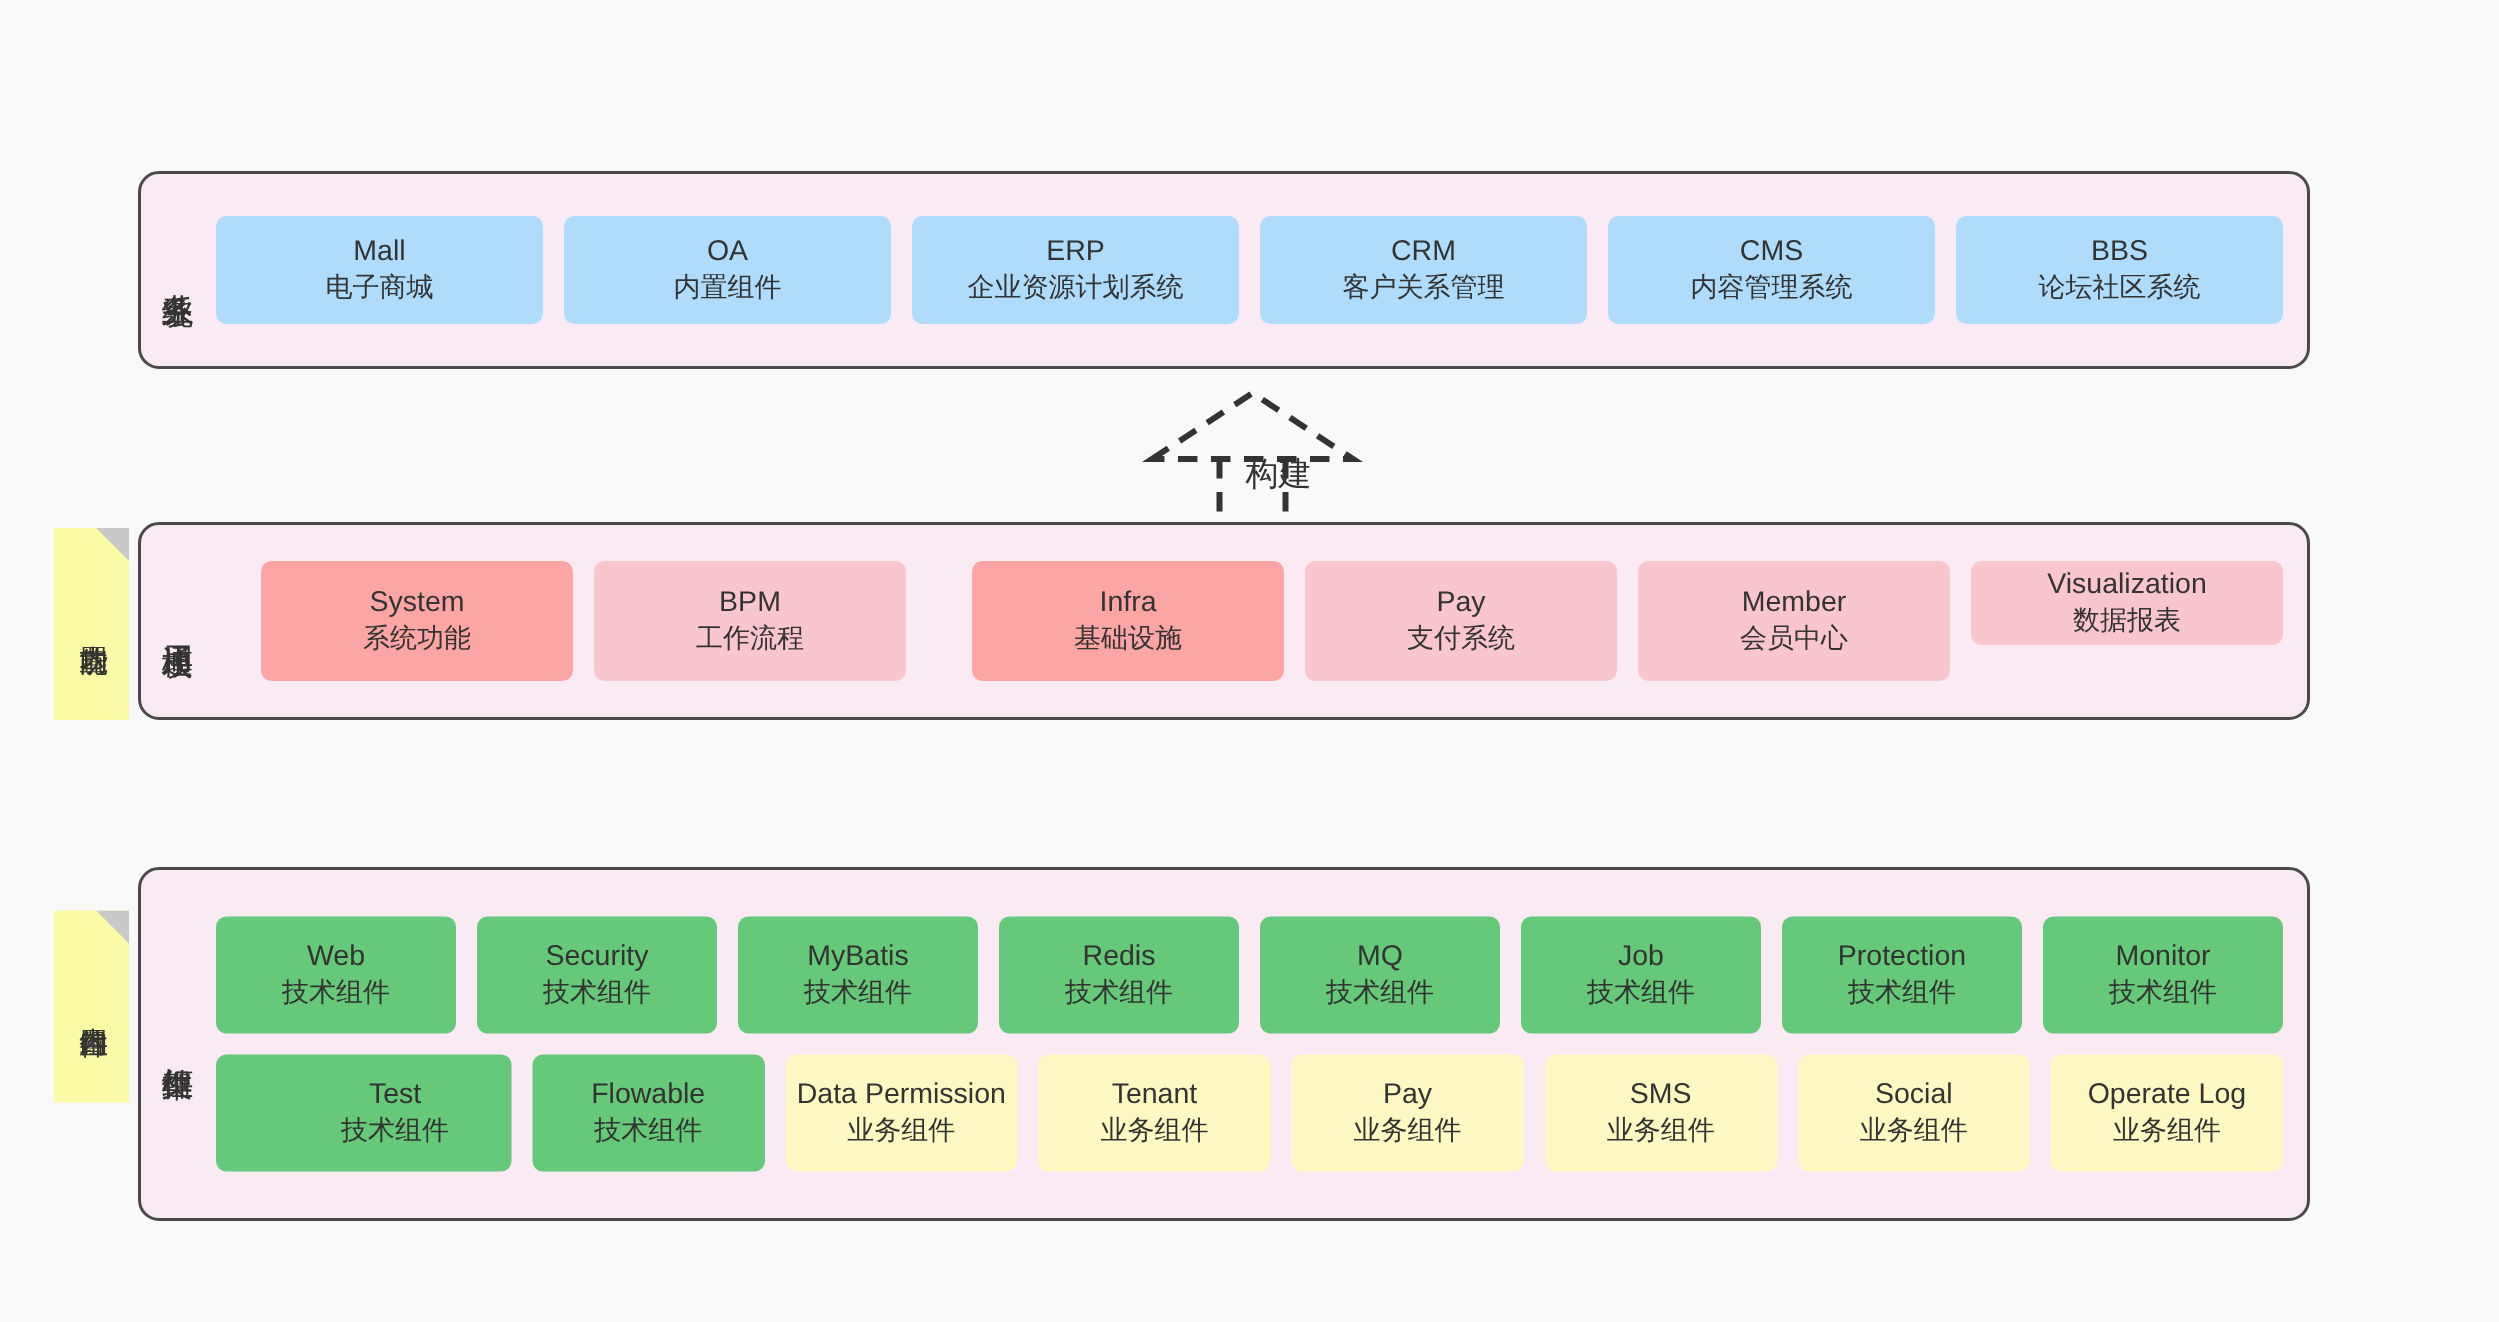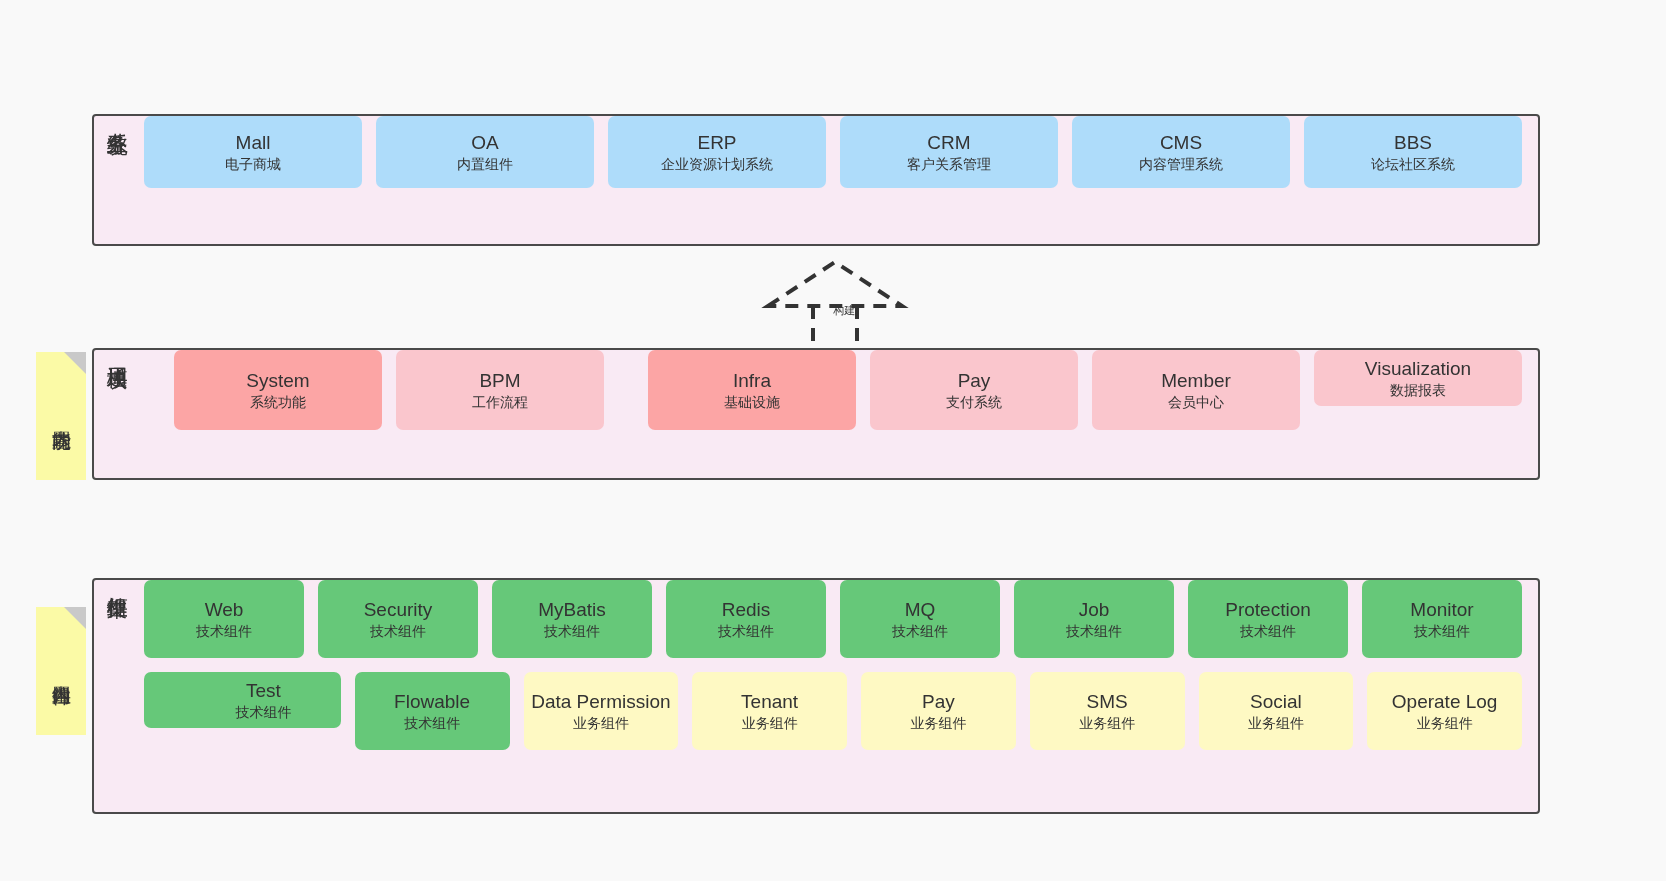--- a/index.html
+++ b/index.html
@@ -22,24 +22,24 @@
     position: absolute;
     inset: 0;
     background: #f9f9f9;
   }
 
   
   .layer {
     position: absolute;
     background: #f9eaf4;
     border: 2px solid #4a4a4a;
-    border-radius: 4px;
+    border-radius: 14px;
     box-sizing: border-box;
     display: flex;
-    align-items: flex-start;
+    align-items: center;
   }
 
   
   .layer-label {
     flex: 0 0 auto;
     width: 46px;
     display: flex;
     align-items: center;
     justify-content: center;
     font-size: 21px;
@@ -81,21 +81,21 @@
     padding: 4px 6px;
     min-width: 0;
   }
   .node .en {
     font-size: 19px;
     line-height: 1.25;
     color: #333333;
     word-break: break-word;
   }
   .node .cn {
-    font-size: 14px;
+    font-size: 18px;
     line-height: 1.3;
     color: #333333;
   }
 
   
   .c-blue        { background: #aedcfa; }
   .c-red         { background: #fca5a5; margin-left: 30px; }
   .c-pink        { background: #fac6cd; }
   .c-green       { background: #66c879; }
   .c-lightgreen  { background: #fef9c3; }
@@ -132,21 +132,21 @@
     position: absolute;
     width: 150px;
     height: 92px;
   }
   .arrow svg { display: block; width: 100%; height: 100%; overflow: visible; }
   .arrow .arrow-label {
     position: absolute;
     left: 50%;
     top: 46px;
     transform: translateX(-14%);
-    font-size: 11px;
+    font-size: 22px;
     line-height: 1;
     color: #333333;
     background: transparent;
     white-space: nowrap;
     padding: 1px 2px;
   }
 </style>
 </head>
 <body>
 
@@ -270,21 +270,21 @@
           <span class="en">Protection</span>
           <span class="cn">技术组件</span>
         </div>
         <div class="node c-green" style="height:78px;">
           <span class="en">Monitor</span>
           <span class="cn">技术组件</span>
         </div>
       </div>
 
       <div class="node-row">
-        <div class="node c-green" style="height:56px;padding-left:48px;">
+        <div class="node c-green" style="height:78px;padding-left:48px;">
           <span class="en">Test</span>
           <span class="cn">技术组件</span>
         </div>
         <div class="node c-green" style="height:78px;">
           <span class="en">Flowable</span>
           <span class="cn">技术组件</span>
         </div>
         <div class="node c-lightgreen" style="height:78px;">
           <span class="en">Data Permission</span>
           <span class="cn">业务组件</span>

